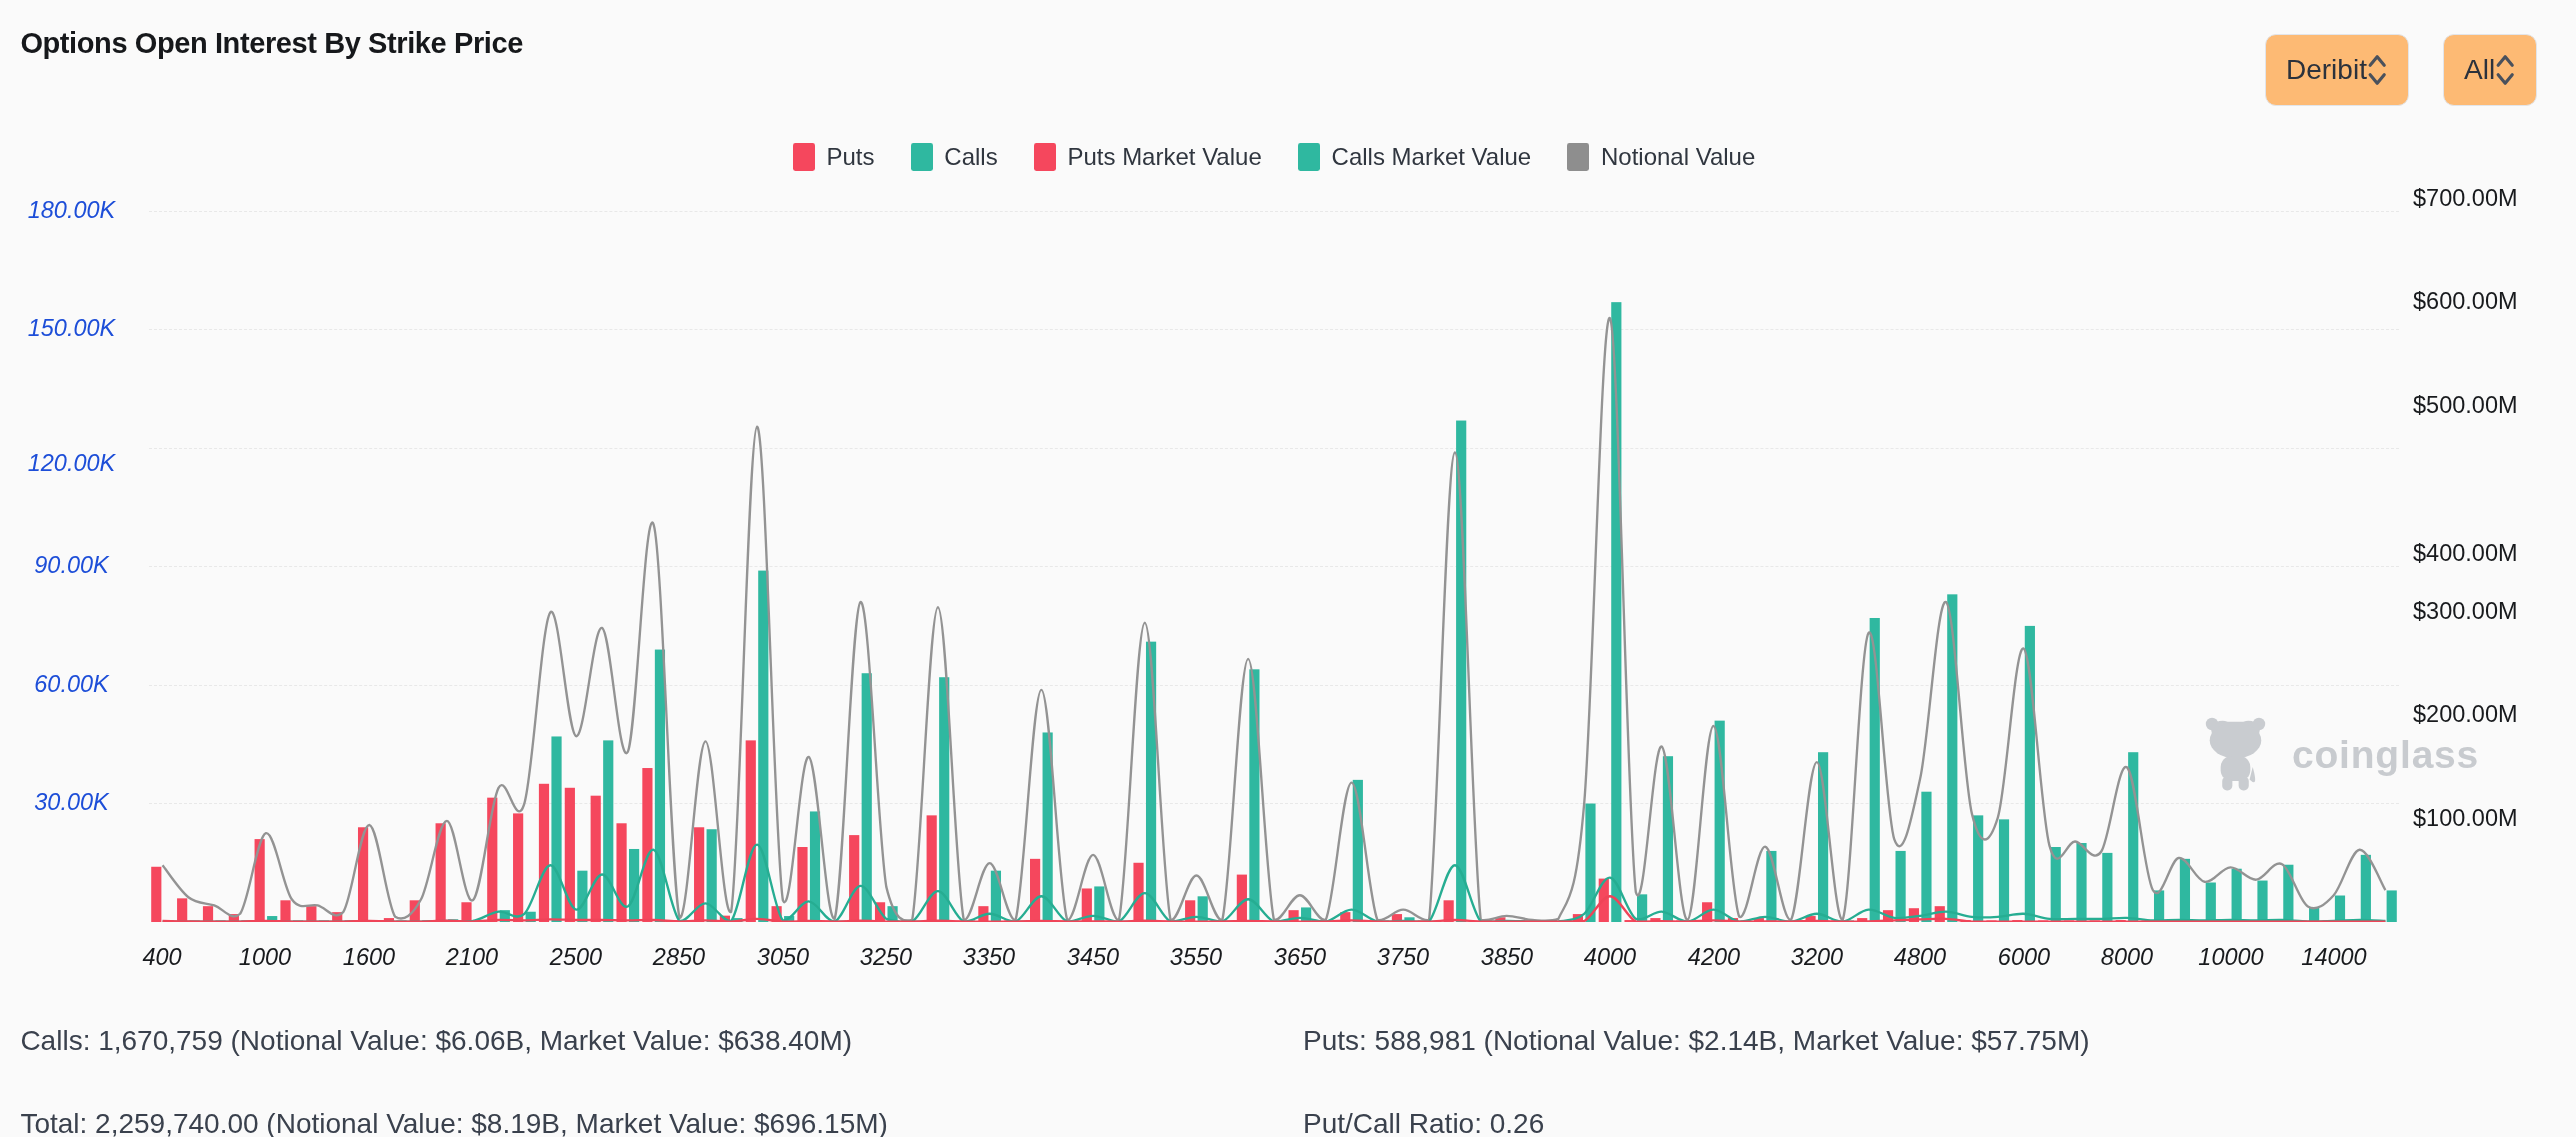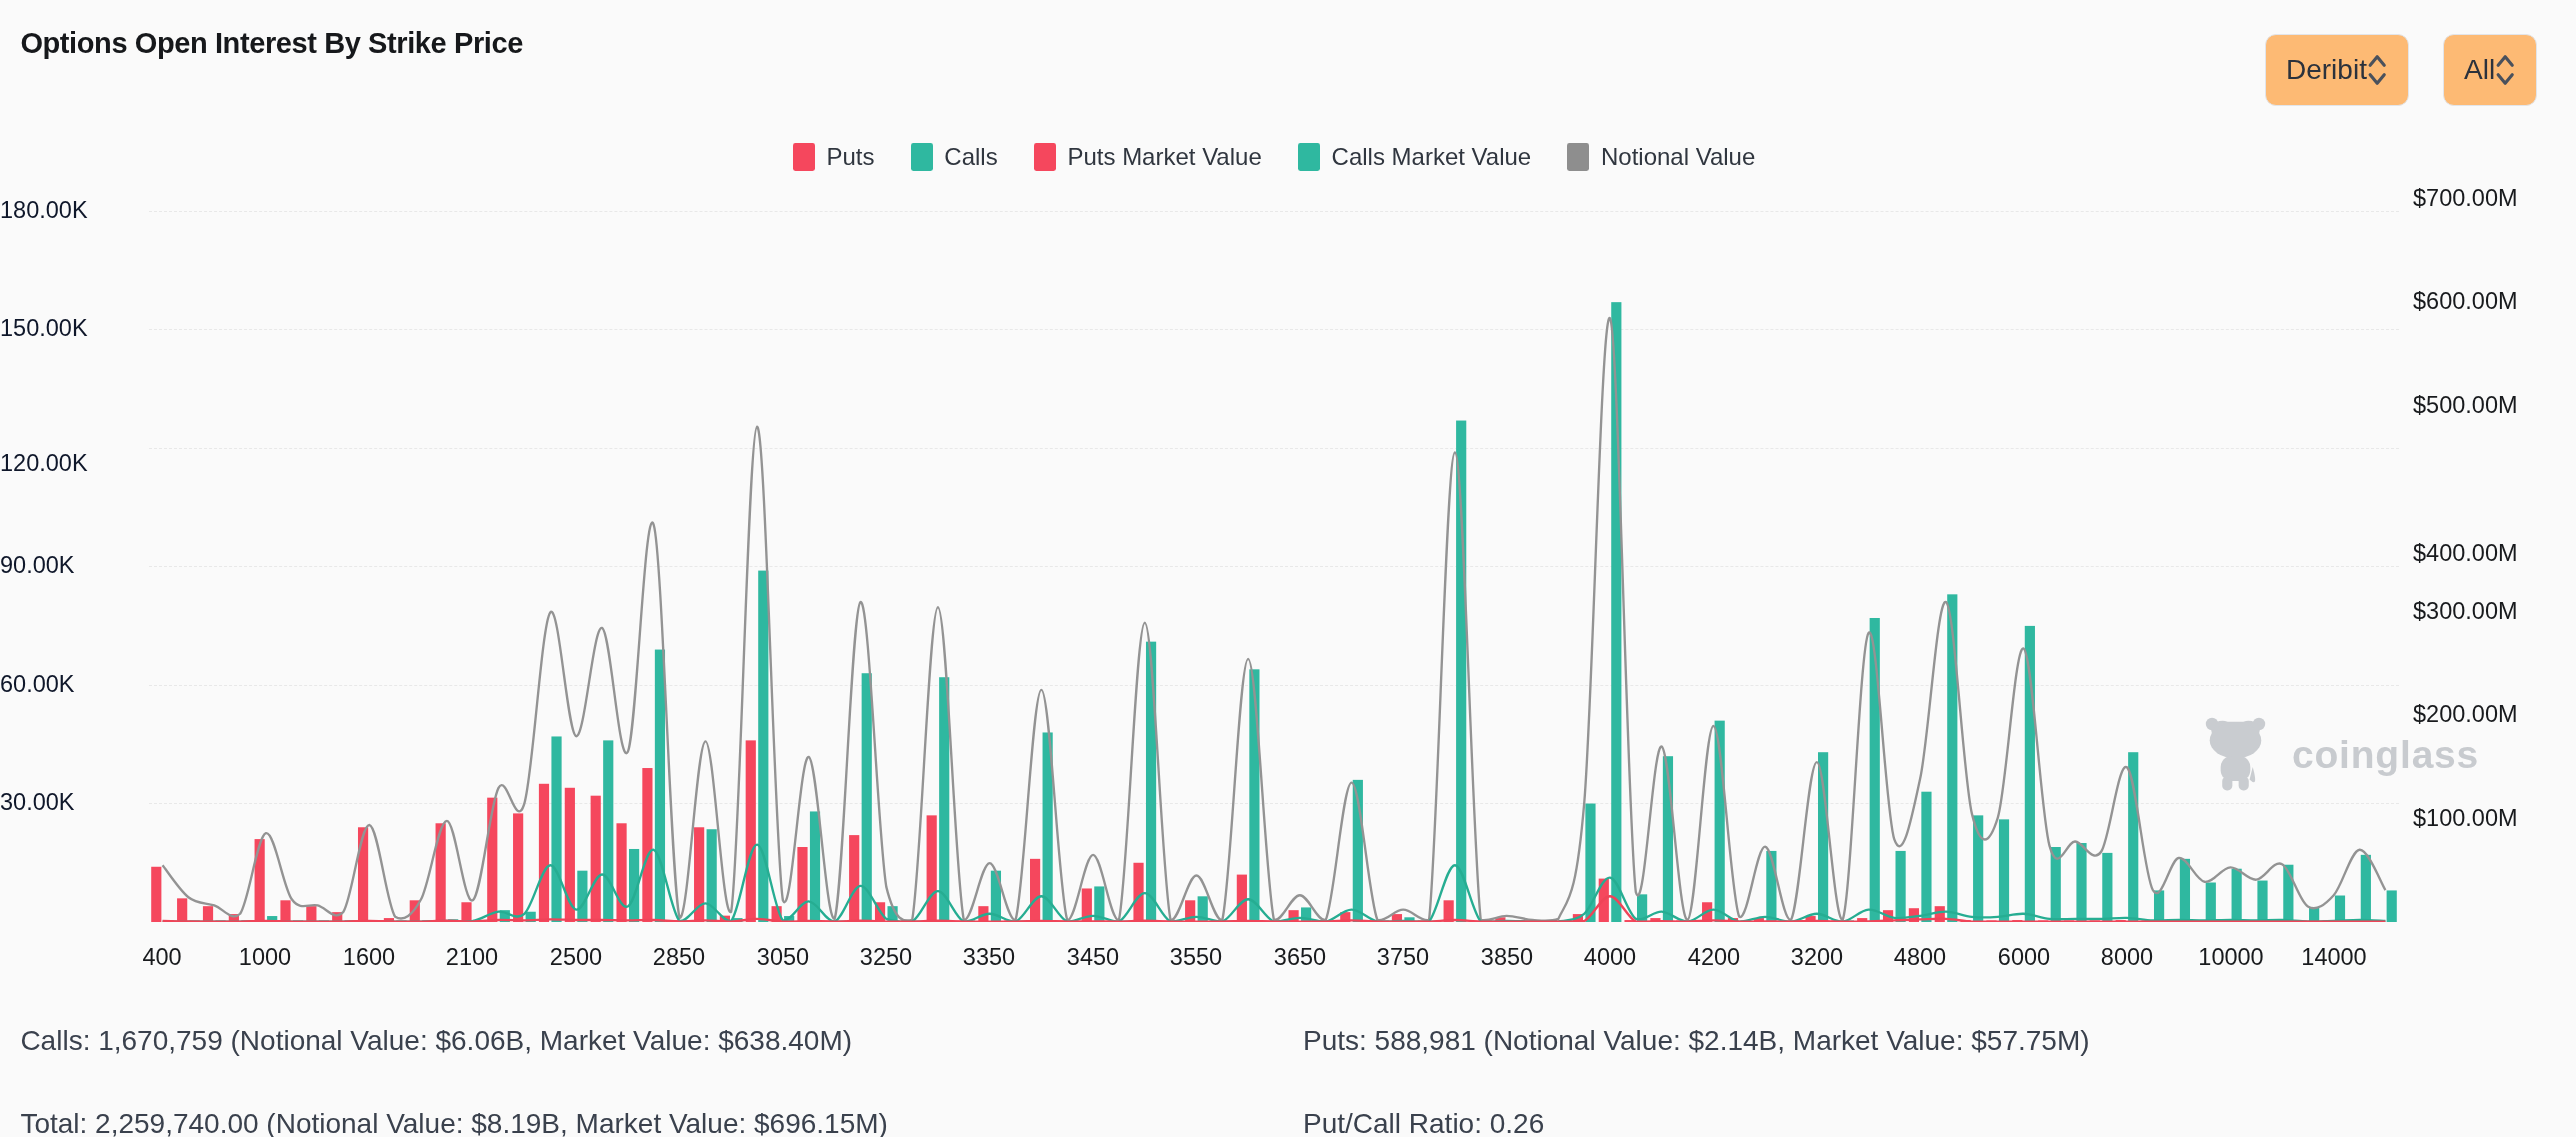--- a/index.html
+++ b/index.html
@@ -19,23 +19,23 @@
   }
   .segmented button.active{background:#ffffff;color:#16181b;box-shadow:0 1.6px 7.8px rgba(40,50,60,.18);}
   .select{
     display:flex;align-items:center;gap:0;background:#fdba74;border:0.8px solid #e2e5ea;
     border-radius:11px;padding:17px 20.4px;font-family:inherit;font-size:28px;color:#2c323c;cursor:pointer;line-height:1;
   }
   .legend{position:absolute;top:143px;left:149px;width:2250px;display:flex;justify-content:center;gap:36px;align-items:center;}
   .legend-item{display:flex;align-items:center;gap:11.8px;font-size:24px;color:#30363f;cursor:pointer;}
   .legend-swatch{width:22px;height:28px;border-radius:2.4px;}
   .gridline{position:absolute;left:149px;width:2250px;height:0;border-top:1.6px dashed #e8e8e8;}
-  .yl{position:absolute;left:0;width:143px;text-align:left;font-size:23.5px;color:#0f172a;}
+  .yl{position:absolute;left:0;width:143px;text-align:center;font-size:23.5px;color:#1d4ed8;font-style:italic;}
   .yr{position:absolute;left:2413px;font-size:23.5px;color:#181a1d;}
-  .xl{position:absolute;font-size:23.5px;color:#181a1d;transform:translateX(-50%);top:944px;white-space:nowrap;}
+  .xl{position:absolute;font-size:23.5px;color:#181a1d;transform:translateX(-50%);top:944px;white-space:nowrap;font-style:italic;}
   #plot{position:absolute;left:149px;top:180px;}
   .watermark{position:absolute;left:2201px;top:717px;display:flex;align-items:center;gap:22px;}
   .watermark-text{font-size:39px;font-weight:700;color:#c8cbcf;letter-spacing:0.8px;}
   .stat{position:absolute;font-size:28px;color:#3a414d;white-space:nowrap;}
   .stat.calls{left:20.4px;top:1025px;}
   .stat.puts{left:1303px;top:1025px;}
   .stat.total{left:20.4px;top:1108px;}
   .stat.ratio{left:1303px;top:1108px;}
 </style>
 </head>

